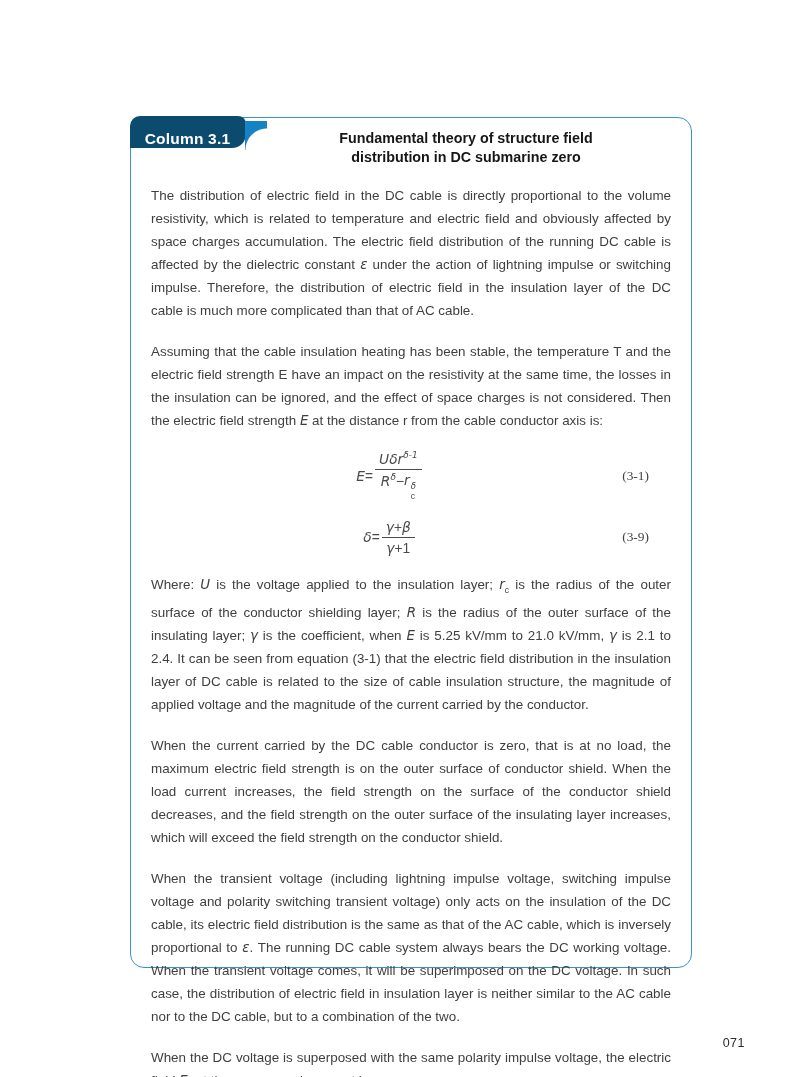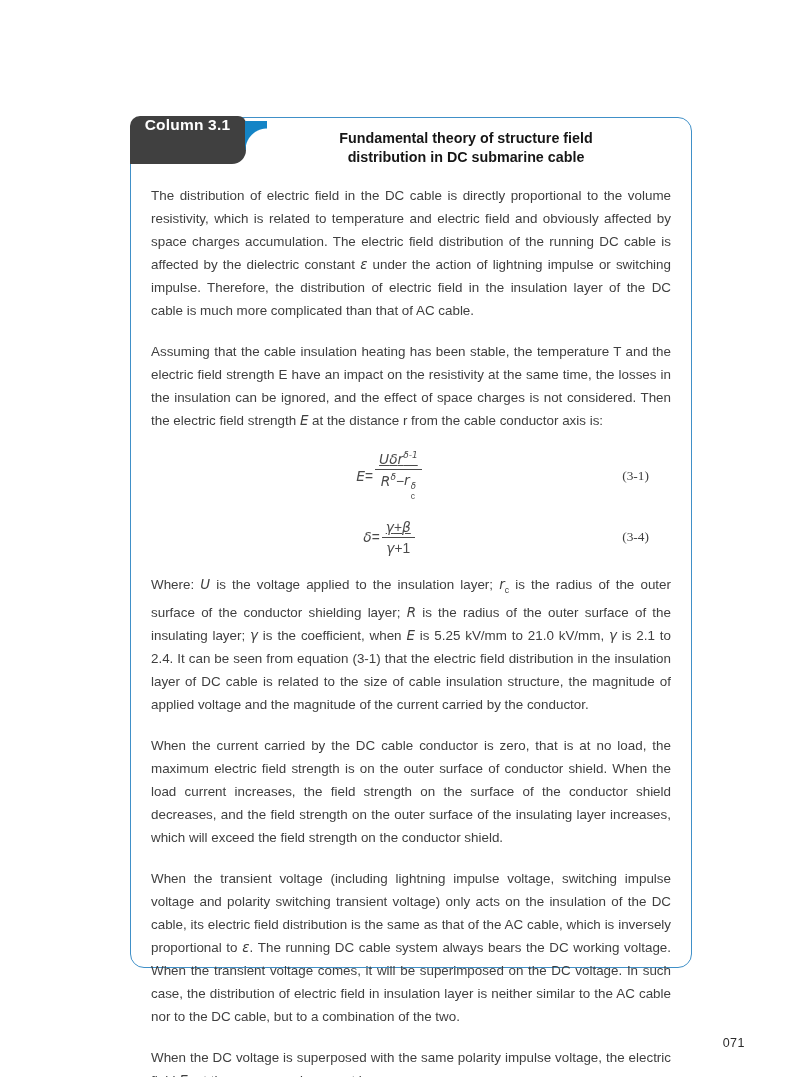--- a/index.html
+++ b/index.html
@@ -6,23 +6,23 @@
   html,body { width:793px; height:1077px; background:#ffffff; }
   body { font-family:"Liberation Sans", sans-serif; position:relative; overflow:hidden; }
 
   .column-box{
     position:absolute; left:130px; top:117px; width:562px; height:851px;
     border:1.5px solid #4090c8; border-radius:14px; background:#ffffff;
   }
 
   
   .tab{
-    position:absolute; left:-1.5px; top:-2px; width:116px; height:48px;
-    background:#404040; border-radius:10px 8px 14px 0;
-    display:flex; align-items:flex-start; justify-content:center;
+    position:absolute; left:-1.5px; top:-2px; width:116px; height:32px;
+    background:#0c4a6e; border-radius:10px 8px 14px 0;
+    display:flex; align-items:flex-end; justify-content:center;
     color:#ffffff; font-weight:bold; font-size:15.5px; letter-spacing:.2px;
   }
   .tab-curve{
     position:absolute; left:114px; top:3px; width:22px; height:29px;
     background:radial-gradient(circle at 100% 100%, rgba(0,0,0,0) 21px, #1484c6 22px);
   }
 
   .box-title{
     margin:11px 20px 0 130px; text-align:center;
     font-weight:bold; font-size:14.3px; line-height:18.5px; color:#161616;
@@ -43,21 +43,21 @@
   .eq-row{
     position:relative; display:flex; justify-content:center; align-items:center;
     margin-bottom:17px; color:#4a4a4a;
   }
   .eq-body{
     display:inline-flex; align-items:center; font-size:13.8px;
     transform:translateX(-22px);
   }
   .eq-lhs{ margin-right:2px; }
   .frac{ display:inline-block; text-align:center; vertical-align:middle; }
-  .frac .num{ display:block; padding:0 4px 2px 4px;text-decoration:underline; }
+  .frac .num{ display:block; padding:0 4px 2px 4px; }
   .frac .den{ display:block; border-top:1px solid #4a4a4a; padding:2px 4px 0 4px; }
   .eq-num{
     position:absolute; right:22px; top:50%; transform:translateY(-50%);
     font-size:13.4px; color:#3f3f3f;font-family:Liberation Serif, serif;
   }
 
   .stack{
     display:inline-flex; flex-direction:column; align-items:flex-start;
     font-size:0.62em; line-height:1.15; vertical-align:-0.45em; margin-left:1px;
   }
@@ -73,21 +73,21 @@
 
 <div class="column-box">
 
   <div class="tab">
     <span>Column 3.1</span>
   </div>
   <div class="tab-curve"></div>
 
   <div class="box-title">
     <span>Fundamental theory of structure field</span>
-    <span>distribution in DC submarine cable</span>
+    <span>distribution in DC submarine zero</span>
   </div>
 
   <div class="box-body">
     <p class="para"><span>The distribution of electric field in the DC cable is directly proportional to the volume resistivity, which is related to temperature and electric field and obviously affected by space charges accumulation. The electric field distribution of the running DC cable is affected by the dielectric constant </span><span class="it">ε</span><span> under the action of lightning impulse or switching impulse. Therefore, the distribution of electric field in the insulation layer of the DC cable is much more complicated than that of AC cable.</span></p>
     <p class="para"><span>Assuming that the cable insulation heating has been stable, the temperature T and the electric field strength E have an impact on the resistivity at the same time, the losses in the insulation can be ignored, and the effect of space charges is not considered. Then the electric field strength </span><span class="it">E</span><span> at the distance r from the cable conductor axis is:</span></p>
 
     <div class="eq-block">
       <div class="eq-row">
         <span class="eq-body">
             <span class="eq-lhs"><span class="it">E</span><span>=</span></span>
@@ -102,21 +102,21 @@
         <span class="eq-num">(3-1)</span>
       </div>
       <div class="eq-row">
         <span class="eq-body">
             <span class="eq-lhs"><span class="it">δ</span><span>=</span></span>
             <span class="frac">
               <span class="num"><span class="it">γ</span><span>+</span><span class="it">β</span></span>
               <span class="den"><span class="it">γ</span><span>+1</span></span>
             </span>
           </span>
-        <span class="eq-num">(3-4)</span>
+        <span class="eq-num">(3-9)</span>
       </div>
     </div>
 
     <p class="para"><span>Where: </span><span class="it">U</span><span> is the voltage applied to the insulation layer; </span><span class="it">r</span><sub>c</sub><span> is the radius of the outer surface of the conductor shielding layer; </span><span class="it">R</span><span> is the radius of the outer surface of the insulating layer; </span><span class="it">γ</span><span> is the coefficient, when </span><span class="it">E</span><span> is 5.25 kV/mm to 21.0 kV/mm, </span><span class="it">γ</span><span> is 2.1 to 2.4. It can be seen from equation (3-1) that the electric field distribution in the insulation layer of DC cable is related to the size of cable insulation structure, the magnitude of applied voltage and the magnitude of the current carried by the conductor.</span></p>
     <p class="para"><span>When the current carried by the DC cable conductor is zero, that is at no load, the maximum electric field strength is on the outer surface of conductor shield. When the load current increases, the field strength on the surface of the conductor shield decreases, and the field strength on the outer surface of the insulating layer increases, which will exceed the field strength on the conductor shield.</span></p>
     <p class="para"><span>When the transient voltage (including lightning impulse voltage, switching impulse voltage and polarity switching transient voltage) only acts on the insulation of the DC cable, its electric field distribution is the same as that of the AC cable, which is inversely proportional to </span><span class="it">ε</span><span>. The running DC cable system always bears the DC working voltage. When the transient voltage comes, it will be superimposed on the DC voltage. In such case, the distribution of electric field in insulation layer is neither similar to the AC cable nor to the DC cable, but to a combination of the two.</span></p>
     <p class="para"><span>When the DC voltage is superposed with the same polarity impulse voltage, the electric field </span><span class="it">E</span><sub>s</sub><span> at the superposed moment is:</span></p>
   </div>
 </div>
 

